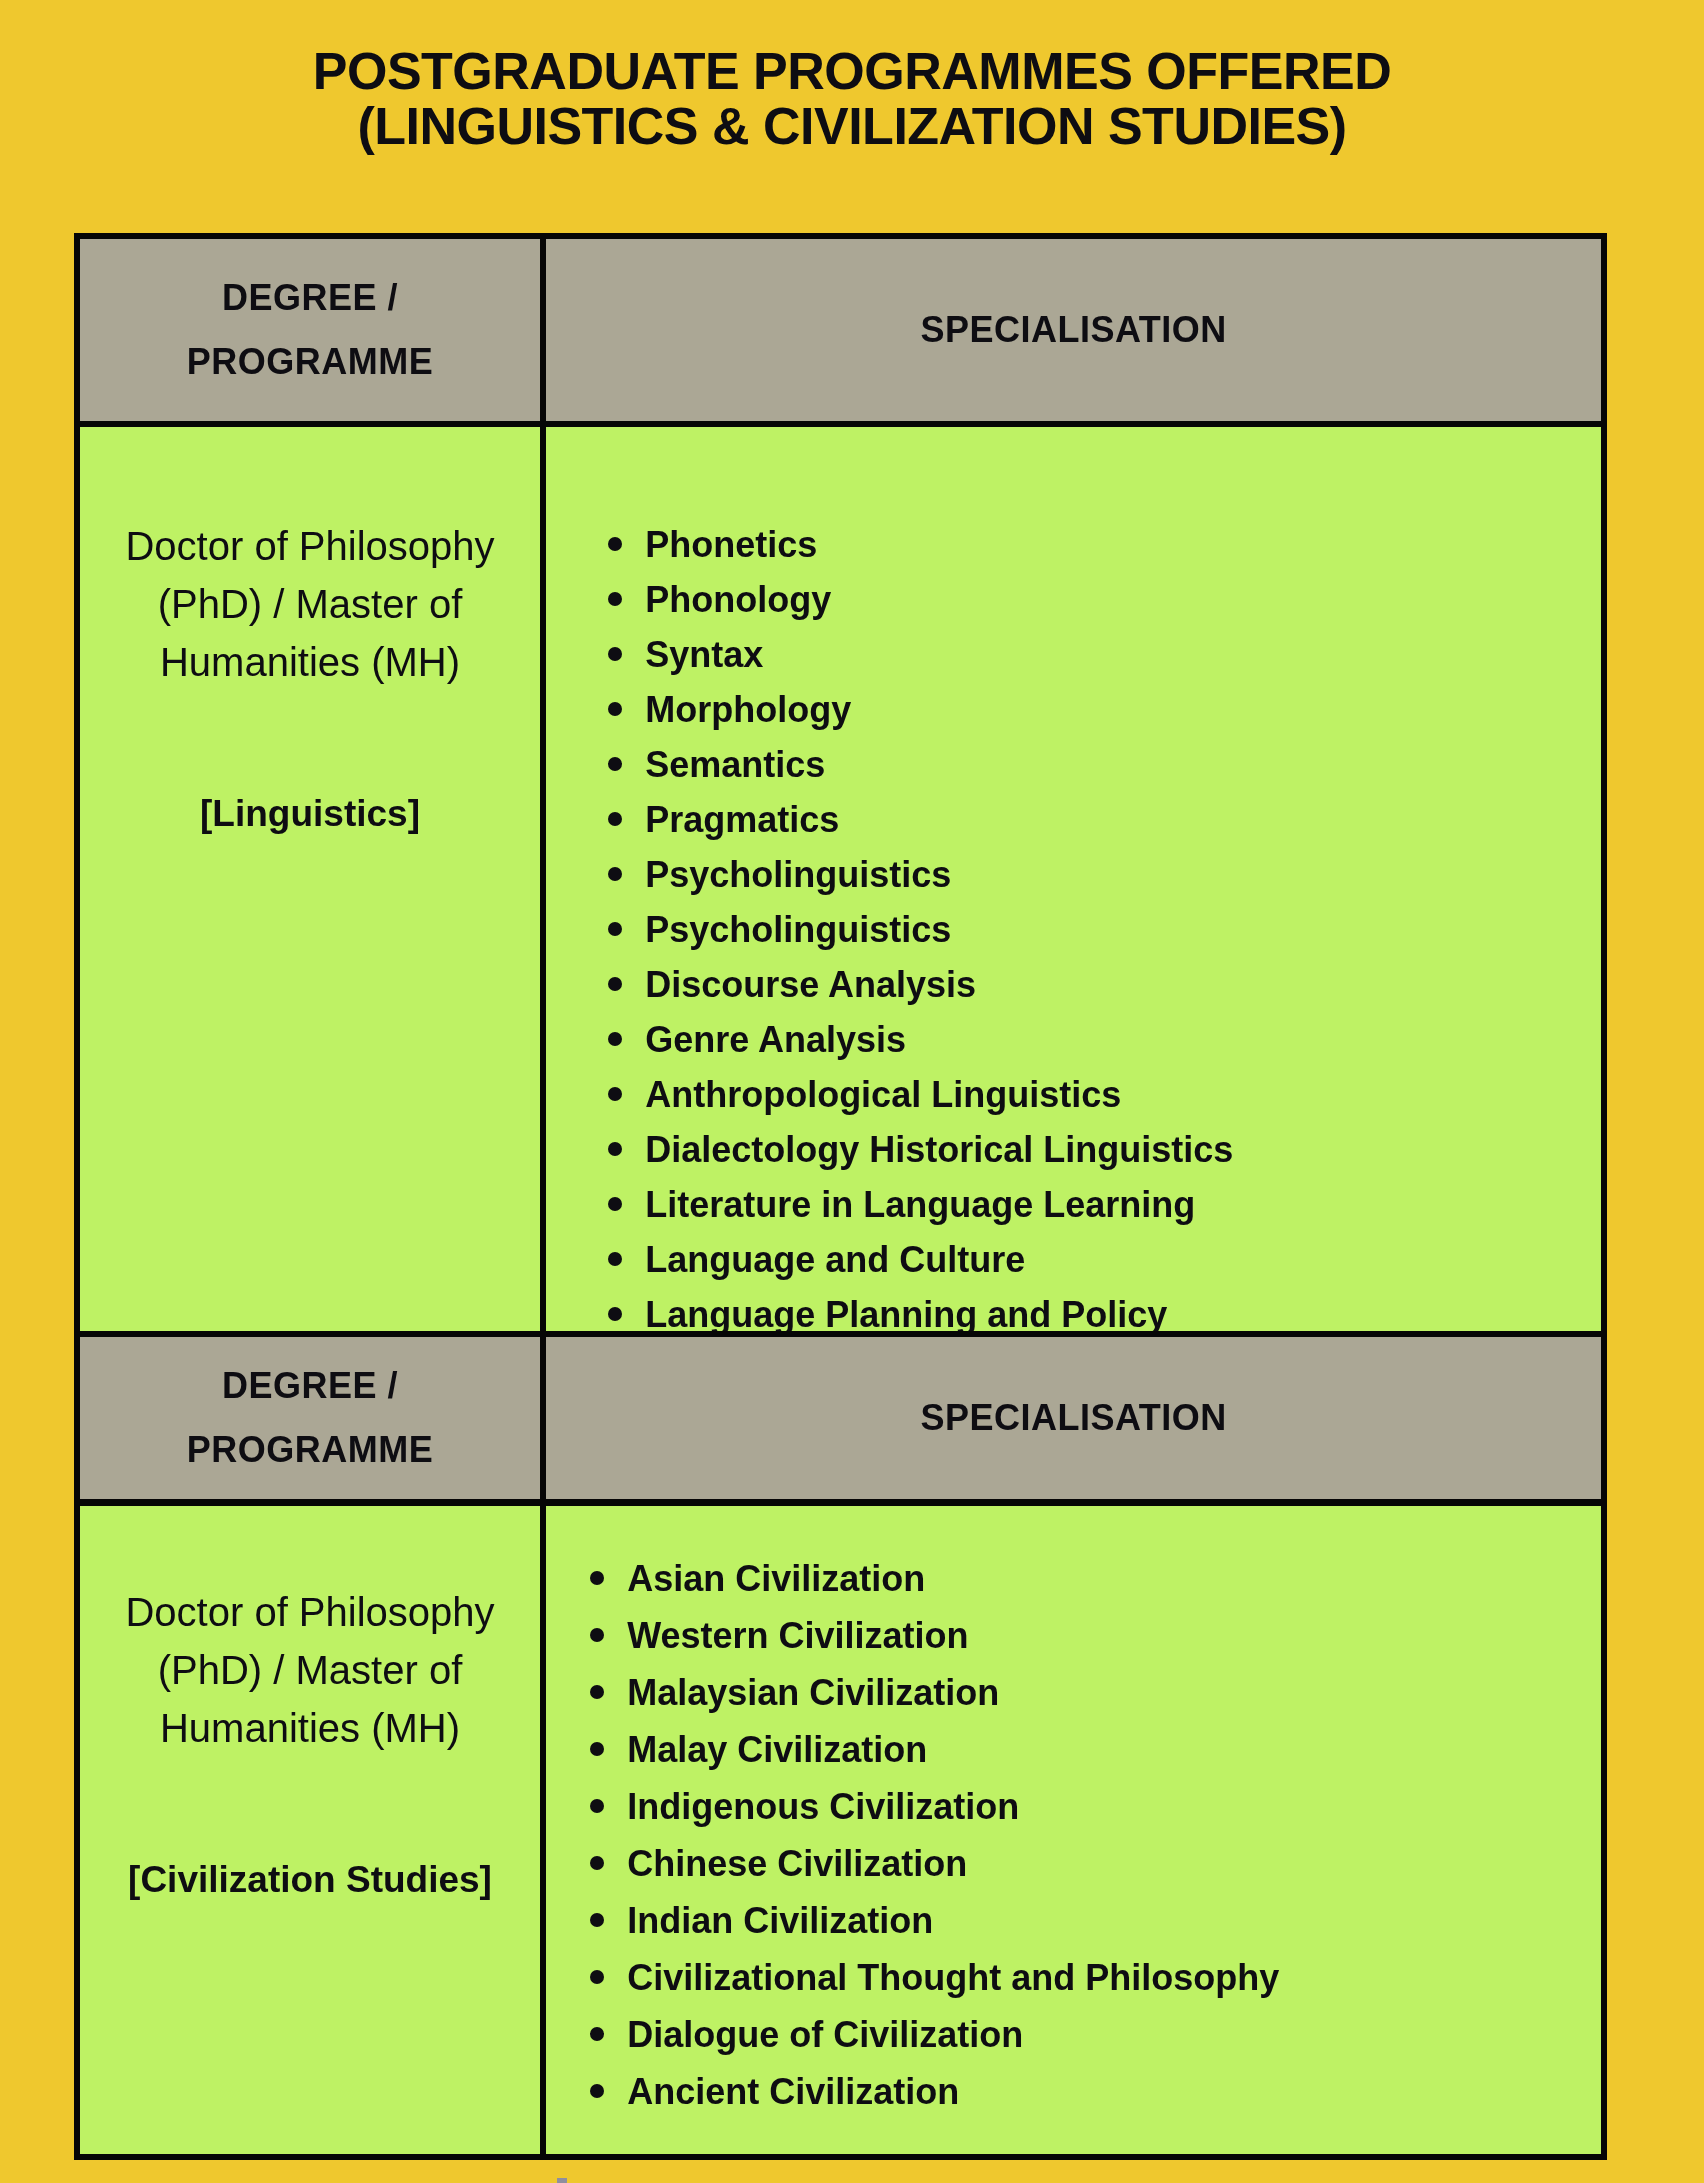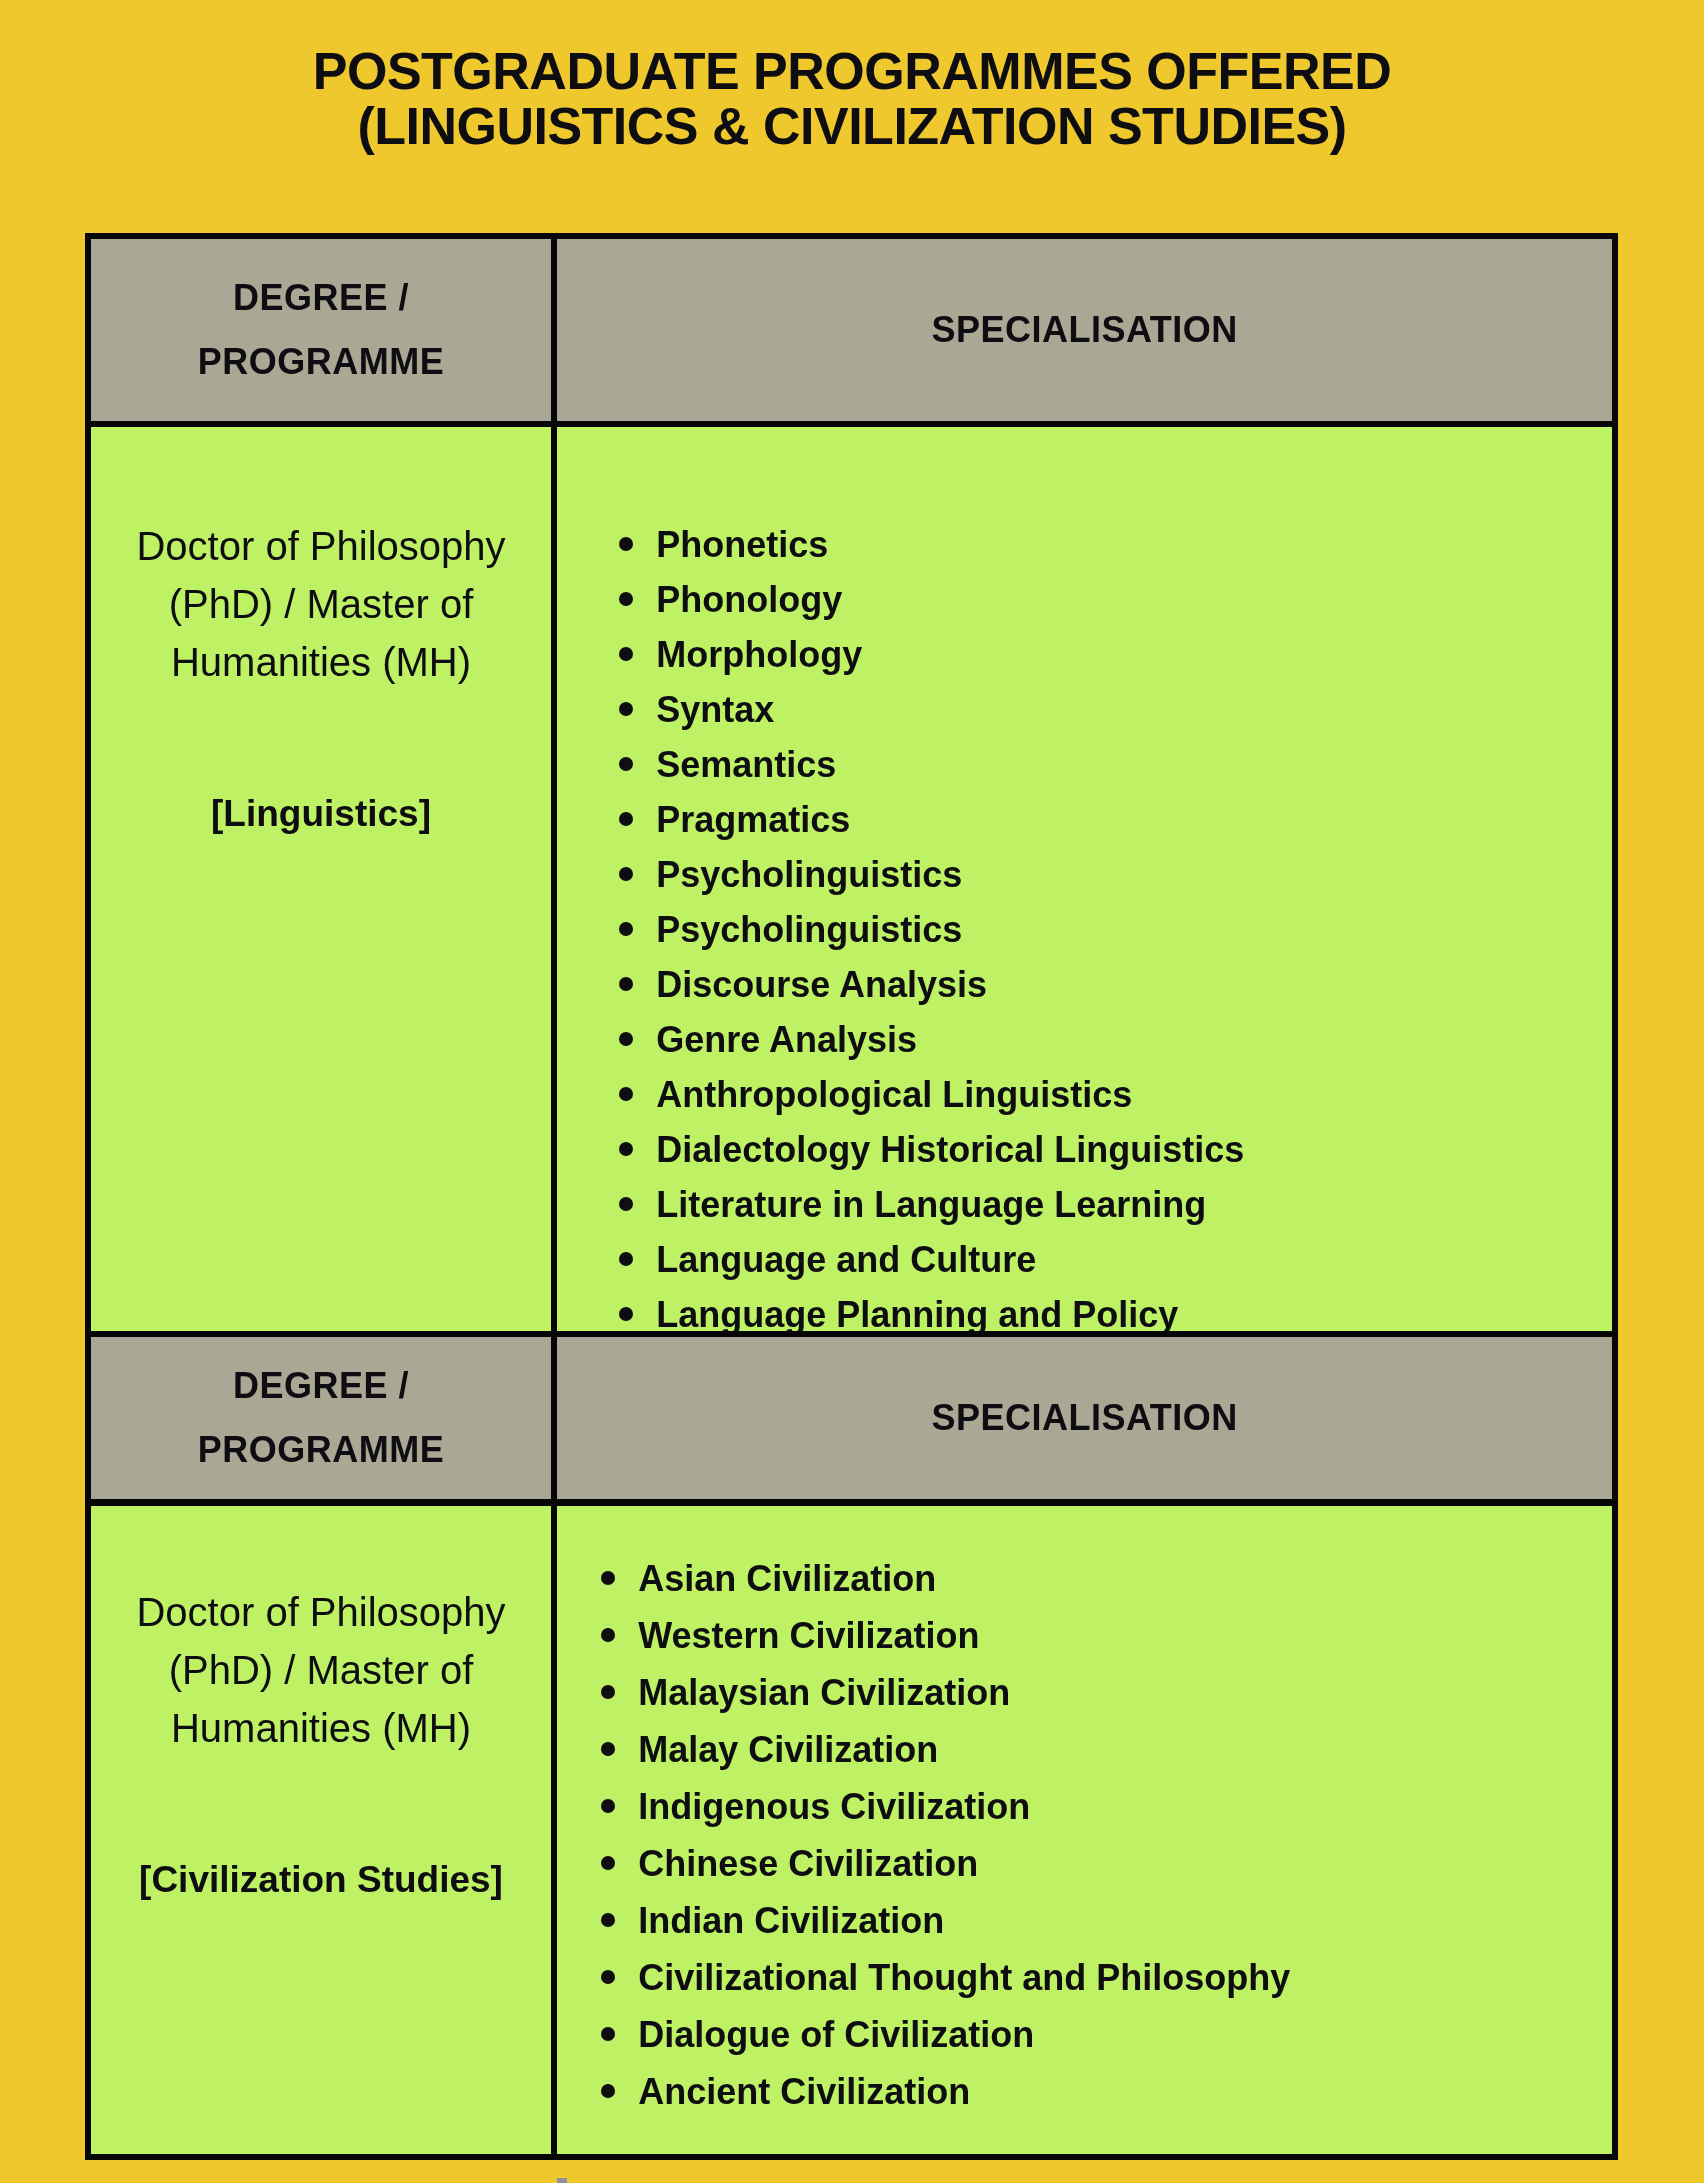--- a/index.html
+++ b/index.html
@@ -21,21 +21,21 @@
     font-weight:800;
     font-size:52px;
     line-height:55px;
     letter-spacing:-0.5px;
     color:#0E0D12;
   }
 
   
   .prog-table {
     position:absolute;
-    left:85px; top:233px;
+    left:74px; top:233px;
     border:6.2px solid #060606;
     background:#060606;
     display:grid;
     grid-template-columns:460px 1055px;
     grid-template-rows:182px 904px 162px 648px;
     gap:6.2px;
   }
   .cell { overflow:hidden; }
   .cell.head {
     background:#ABA795;
@@ -123,22 +123,22 @@
       <div>Doctor of Philosophy</div>
       <div>(PhD) / Master of</div>
       <div>Humanities (MH)</div>
       <div class="spacer"></div>
       <div class="focus">[Linguistics]</div>
     </div>
     <div class="cell body">
       <ul class="specs row1">
           <li>Phonetics</li>
           <li>Phonology</li>
+          <li>Syntax</li>
           <li>Morphology</li>
-          <li>Syntax</li>
           <li>Semantics</li>
           <li>Pragmatics</li>
           <li>Psycholinguistics</li>
           <li>Psycholinguistics</li>
           <li>Discourse Analysis</li>
           <li>Genre Analysis</li>
           <li>Anthropological Linguistics</li>
           <li>Dialectology Historical Linguistics</li>
           <li>Literature in Language Learning</li>
           <li>Language and Culture</li>

